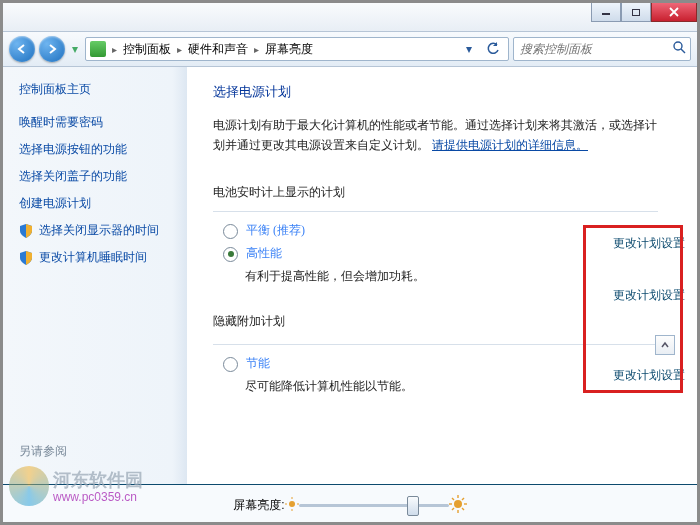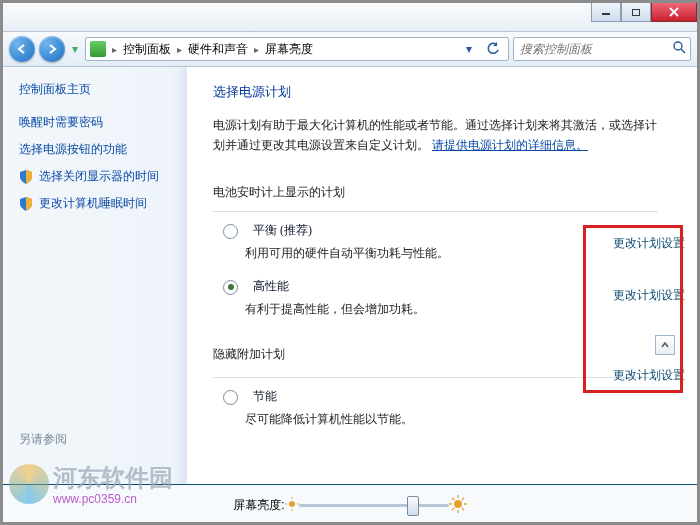--- a/index.html
+++ b/index.html
@@ -25,44 +25,44 @@
 .bc-refresh{width:22px;height:22px;display:flex;align-items:center;justify-content:center;color:#2a5a9a;}
 .searchbox{width:168px;height:22px;border:1px solid #9fb5cc;background:#fff;display:flex;align-items:center;padding:0 4px;border-radius:2px;}
 .searchbox input{border:none;outline:none;font-size:12px;color:#4c1d95;width:100%;font-style:italic;}
 .search-icon{color:#2a5a9a;}
 
 .body{display:flex;height:calc(100% - 28px - 34px - 40px);font-family:Liberation Serif, serif;}
 .sidebar{width:184px;background:linear-gradient(90deg,#f3f7fb 0%,#eef4fa 92%,#dde7f2 100%);padding:14px 10px 10px 16px;box-sizing:border-box;position:relative;}
 .side-home{color:#0a4aa5;font-weight:400;margin-bottom:16px;display:block;}
 .side-link{display:flex;align-items:center;gap:6px;margin:10px 0;color:#0a4aa5;}
 .side-link .bullet{width:14px;height:14px;display:inline-flex;align-items:center;justify-content:center;}
-.side-also{position:absolute;bottom:36px;left:16px;color:#7a8a9a;}
+.side-also{position:absolute;bottom:24px;left:16px;color:#7a8a9a;}
 .content{flex:1;padding:16px 39px 12px 26px;position:relative;overflow:hidden;}
 h1{font-size:13px;color:#003399;font-weight:400;margin:0 0 14px 0;}
 .desc{color:#222;line-height:1.7;margin-bottom:28px;}
 .link-inline{color:#0a4aa5;text-decoration:underline;}
 .section-label{color:#222;margin:12px 0 10px 0;}
 .plan-row{display:flex;align-items:flex-start;margin:0 0 6px 10px;}
 .radio{width:13px;height:13px;border:1px solid #7a8a9a;border-radius:50%;margin-right:8px;margin-top:2px;display:inline-flex;align-items:center;justify-content:center;background:#fff;}
 .radio.checked::after{content:"";width:6px;height:6px;background:#3a7a3a;border-radius:50%;display:block;}
-.plan-name{color:#0f172a;margin-left:7px;}
+.plan-name{color:#3b82f6;}
 .plan-sub{margin:2px 0 16px 32px;color:#222;}
 .change-link{position:absolute;right:12px;color:#0c4a6e;}
 .red-box{position:absolute;right:14px;top:158px;width:94px;height:162px;border:3px solid #d92020;pointer-events:none;}
 .expander{width:18px;height:18px;border:1px solid #9fb5cc;background:linear-gradient(#fdfdfd,#e9eef4);display:inline-flex;align-items:center;justify-content:center;position:absolute;right:22px;}
 .hr-line{border:none;border-top:1px solid #d7e0ea;margin:4px 0 10px 0;}
 
 .bottombar{height:40px;border-top:1px solid #0c4a6e;display:flex;align-items:center;justify-content:center;background:#f7fafd;}
 .slider-track{width:150px;height:3px;background:#b6c5d6;position:relative;border-radius:2px;}
 .slider-thumb{width:10px;height:18px;background:linear-gradient(#f9fbfd,#cfdceb);border:1px solid #7a8a9a;border-radius:2px;position:absolute;top:-8px;left:108px;}
 .sun-small,.sun-big{color:#e5a030;}
 
 .watermark{position:absolute;left:6px;bottom:16px;opacity:.72;display:flex;align-items:center;gap:4px;pointer-events:none;}
 .wm-logo{width:40px;height:40px;border-radius:50%;background:conic-gradient(#f0b030,#2aa0d8,#f0b030);opacity:.75;}
-.wm-text{font-size:24px;color:#9aa8b6;font-weight:700;}
+.wm-text{font-size:18px;color:#9aa8b6;font-weight:700;}
 .wm-url{font-size:12px;color:#a21caf;margin-top:-2px;}
 </style>
 </head>
 <body>
 
 <div class="outer-frame">
 
   <div class="titlebar">
     <div class="win-controls">
       <div class="win-btn">
@@ -123,20 +123,26 @@
     <div class="sidebar">
       <a class="side-home">控制面板主页</a>
 
       <div class="side-link">
           <span>唤醒时需要密码</span>
         </div>
       <div class="side-link">
           <span>选择电源按钮的功能</span>
         </div>
       <div class="side-link">
+          <span>选择关闭盖子的功能</span>
+        </div>
+      <div class="side-link">
+          <span>创建电源计划</span>
+        </div>
+      <div class="side-link">
         <span class="bullet">
             <svg width="12" height="14" viewBox="0 0 12 14">
               <path d="M6 0 L12 2 V7 C12 11 6 14 6 14 C6 14 0 11 0 7 V2 Z" fill="#2a7ad4"></path>
               <path d="M6 0 L12 2 V7 C12 11 6 14 6 14 Z" fill="#f0b030"></path>
             </svg>
           </span>
         <span>选择关闭显示器的时间</span>
       </div>
       <div class="side-link">
         <span class="bullet">
@@ -160,21 +166,20 @@
 
       <div class="section-label">电池安时计上显示的计划</div>
       <hr class="hr-line">
 
       
       <div class="plan-row">
         <span class="radio"></span>
         <span class="plan-name">平衡 (推荐)</span>
         <a class="change-link" style="top:168px">更改计划设置</a>
       </div>
-      <div class="plan-sub">利用可用的硬件自动平衡功耗与性能。</div>
 
       
       <div class="plan-row">
         <span class="radio checked"></span>
         <span class="plan-name">高性能</span>
         <a class="change-link" style="top:220px">更改计划设置</a>
       </div>
       <div class="plan-sub">有利于提高性能，但会增加功耗。</div>
 
       <div class="section-label" style="display:inline-block">隐藏附加计划</div>

